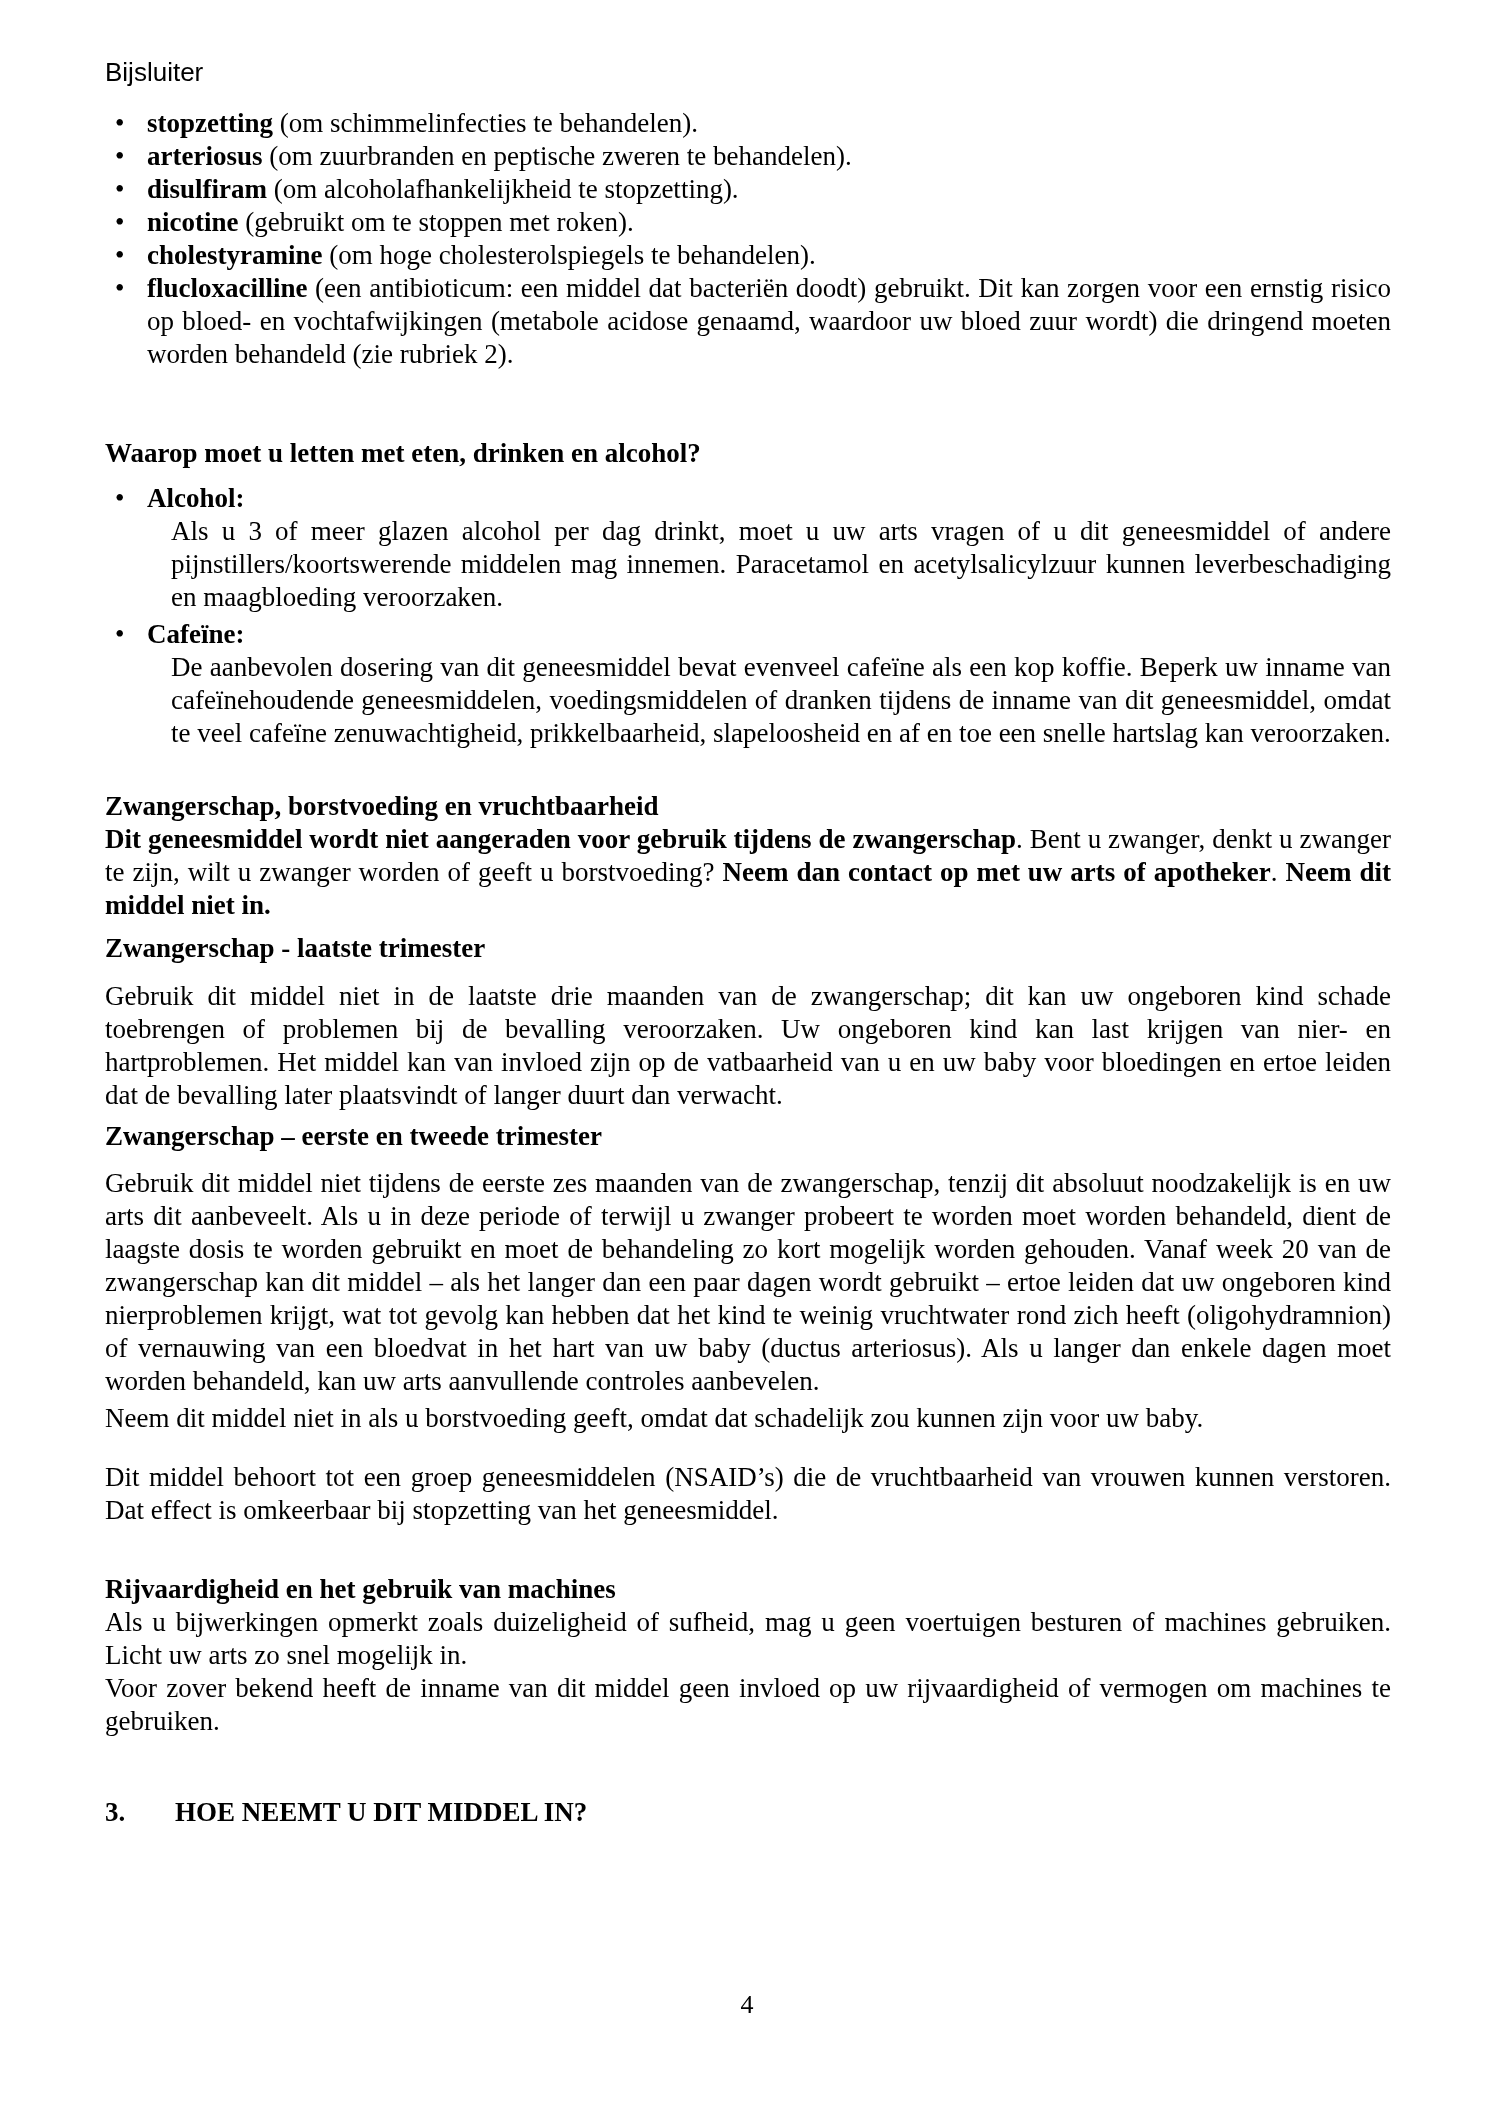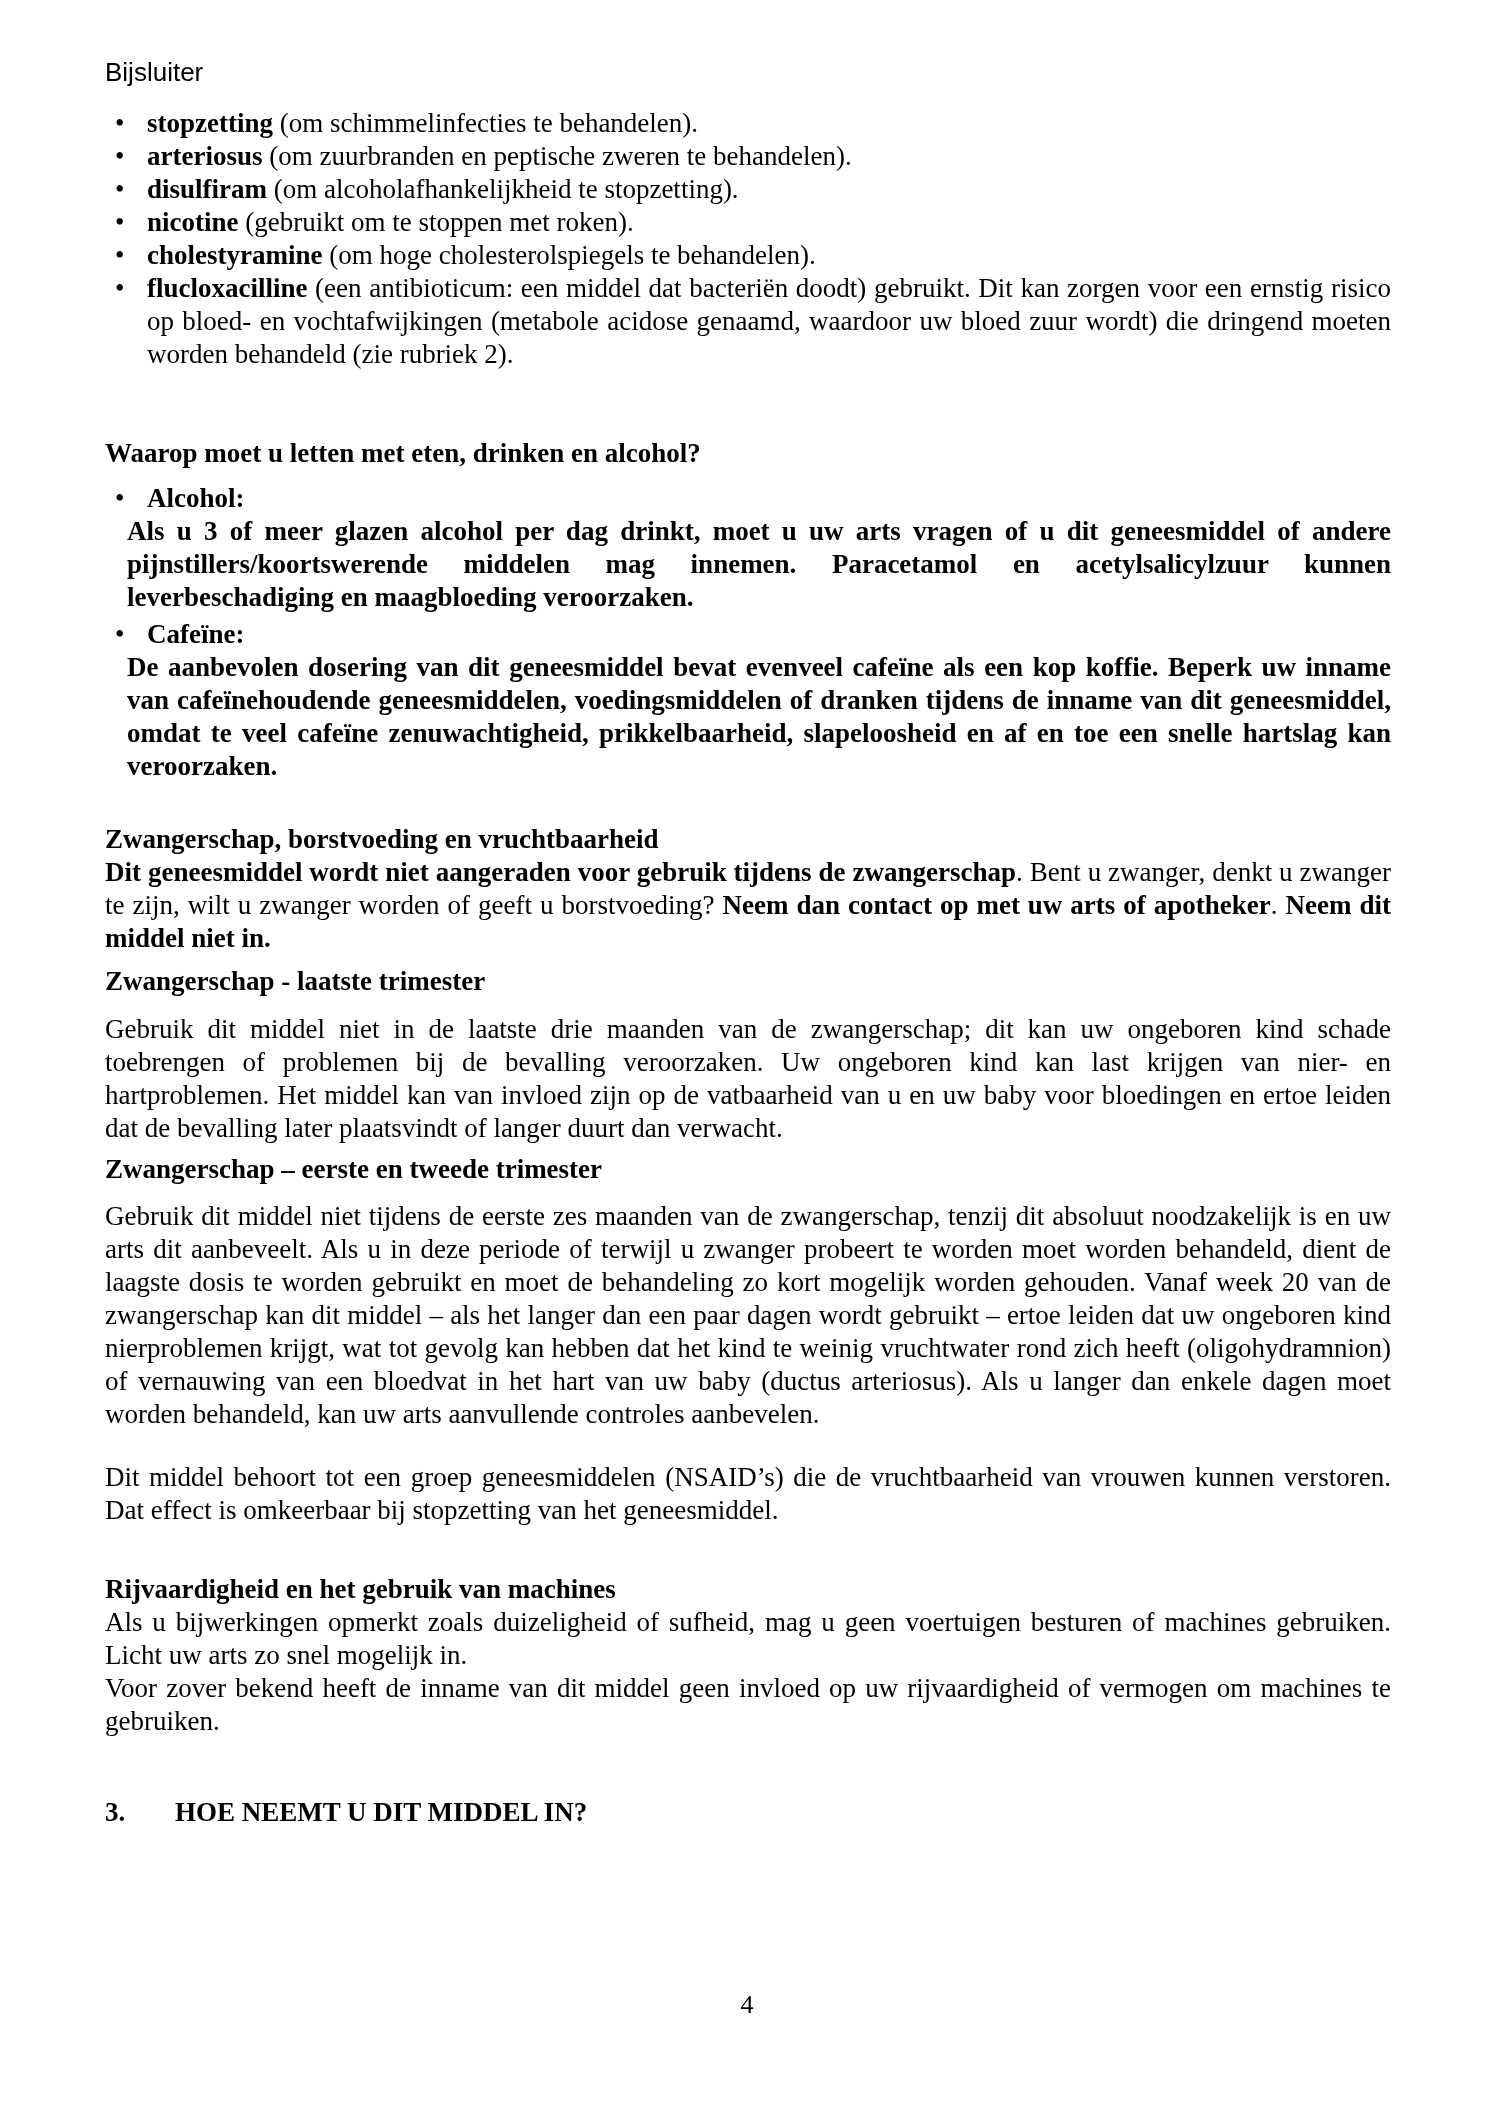--- a/index.html
+++ b/index.html
@@ -25,21 +25,21 @@
   .bullet-marker {
     width: 42px; flex: 0 0 42px;
     padding-left: 10px;
     box-sizing: border-box;
   }
   .bullet-body { flex: 1 1 auto; text-align: justify; }
   .b { font-weight: bold; }
   .bi { font-weight: bold; }
   .heading { font-weight: bold; }
   .para { text-align: justify; }
-  .indent { margin-left: 22px; font-weight: bold; }
+  .indent { margin-left: 66px; }
   .sp12 { height: 12px; } .sp14 { height: 14px; } .sp8 { height: 8px; }
   .sp40 { height: 40px; } .sp66 { height: 66px; } .sp10 { height: 10px; }
   .sp15 { height: 15px; } .sp4 { height: 4px; } .sp46 { height: 46px; }
   .sp58 { height: 58px; }
   .section3 { display: flex; font-weight: bold; }
   .section3-num { width: 70px; flex: 0 0 70px; }
   .page-footer {
     position: absolute;
     top: 1988px; left: 0; width: 100%;
     text-align: center;
@@ -105,20 +105,21 @@
   <div class="bi">Zwangerschap - laatste trimester</div>
   <div class="sp15"></div>
   <div class="para">Gebruik dit middel niet in de laatste drie maanden van de zwangerschap; dit kan uw ongeboren kind schade toebrengen of problemen bij de bevalling veroorzaken. Uw ongeboren kind kan last krijgen van nier- en hartproblemen. Het middel kan van invloed zijn op de vatbaarheid van u en uw baby voor bloedingen en ertoe leiden dat de bevalling later plaatsvindt of langer duurt dan verwacht.</div>
 
   <div class="sp8"></div>
   <div class="bi">Zwangerschap – eerste en tweede trimester</div>
   <div class="sp14"></div>
   <div class="para">Gebruik dit middel niet tijdens de eerste zes maanden van de zwangerschap, tenzij dit absoluut noodzakelijk is en uw arts dit aanbeveelt. Als u in deze periode of terwijl u zwanger probeert te worden moet worden behandeld, dient de laagste dosis te worden gebruikt en moet de behandeling zo kort mogelijk worden gehouden. Vanaf week 20 van de zwangerschap kan dit middel – als het langer dan een paar dagen wordt gebruikt – ertoe leiden dat uw ongeboren kind nierproblemen krijgt, wat tot gevolg kan hebben dat het kind te weinig vruchtwater rond zich heeft (oligohydramnion) of vernauwing van een bloedvat in het hart van uw baby (ductus arteriosus). Als u langer dan enkele dagen moet worden behandeld, kan uw arts aanvullende controles aanbevelen.</div>
 
   <div class="sp4"></div>
+  <div class="para">Neem dit middel niet in als u borstvoeding geeft, omdat dat schadelijk zou kunnen zijn voor uw baby.</div>
   <div class="sp12"></div>
   <div class="sp14"></div>
   <div class="para">Dit middel behoort tot een groep geneesmiddelen (NSAID’s) die de vruchtbaarheid van vrouwen kunnen verstoren. Dat effect is omkeerbaar bij stopzetting van het geneesmiddel.</div>
 
   <div class="sp46"></div>
 
   <div class="heading">Rijvaardigheid en het gebruik van machines</div>
   <div class="para">Als u bijwerkingen opmerkt zoals duizeligheid of sufheid, mag u geen voertuigen besturen of machines gebruiken. Licht uw arts zo snel mogelijk in.</div>
   <div class="para">Voor zover bekend heeft de inname van dit middel geen invloed op uw rijvaardigheid of vermogen om machines te gebruiken.</div>
 

